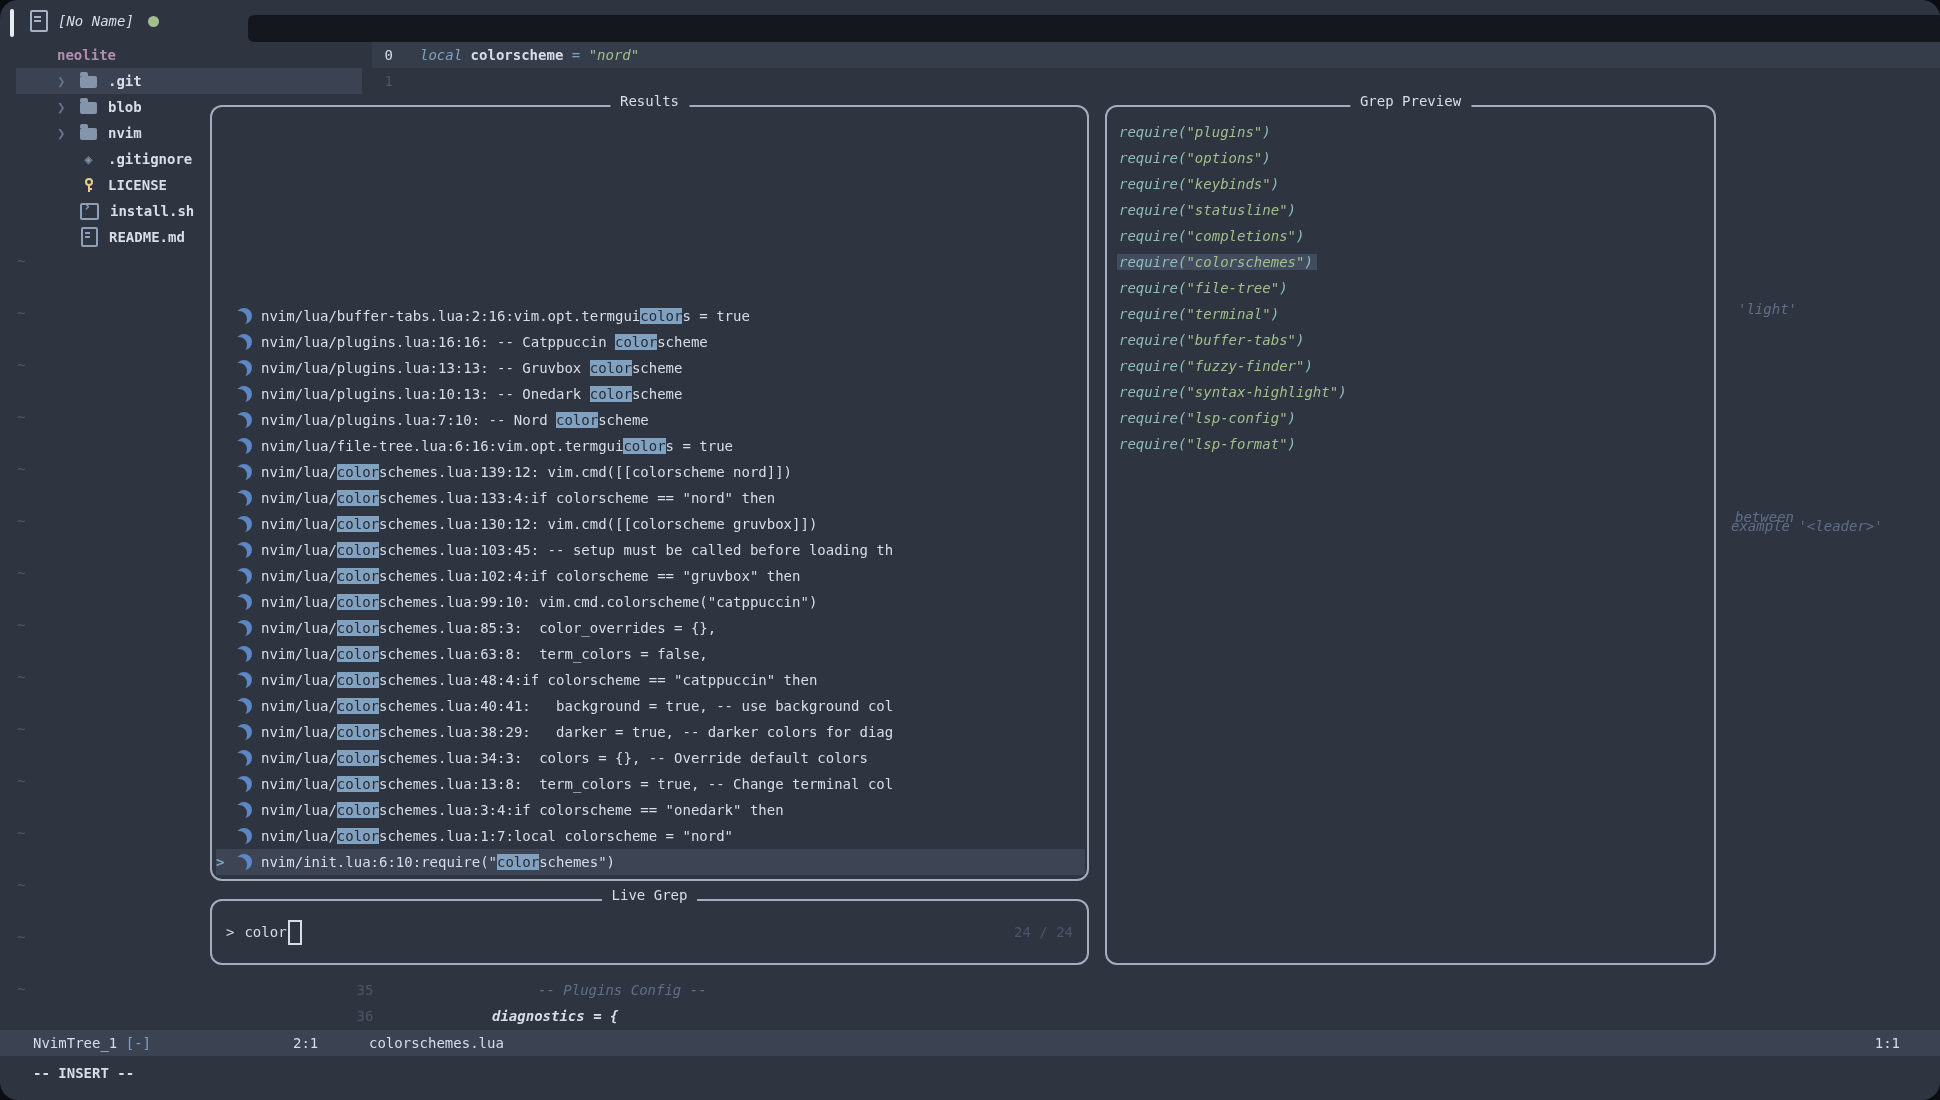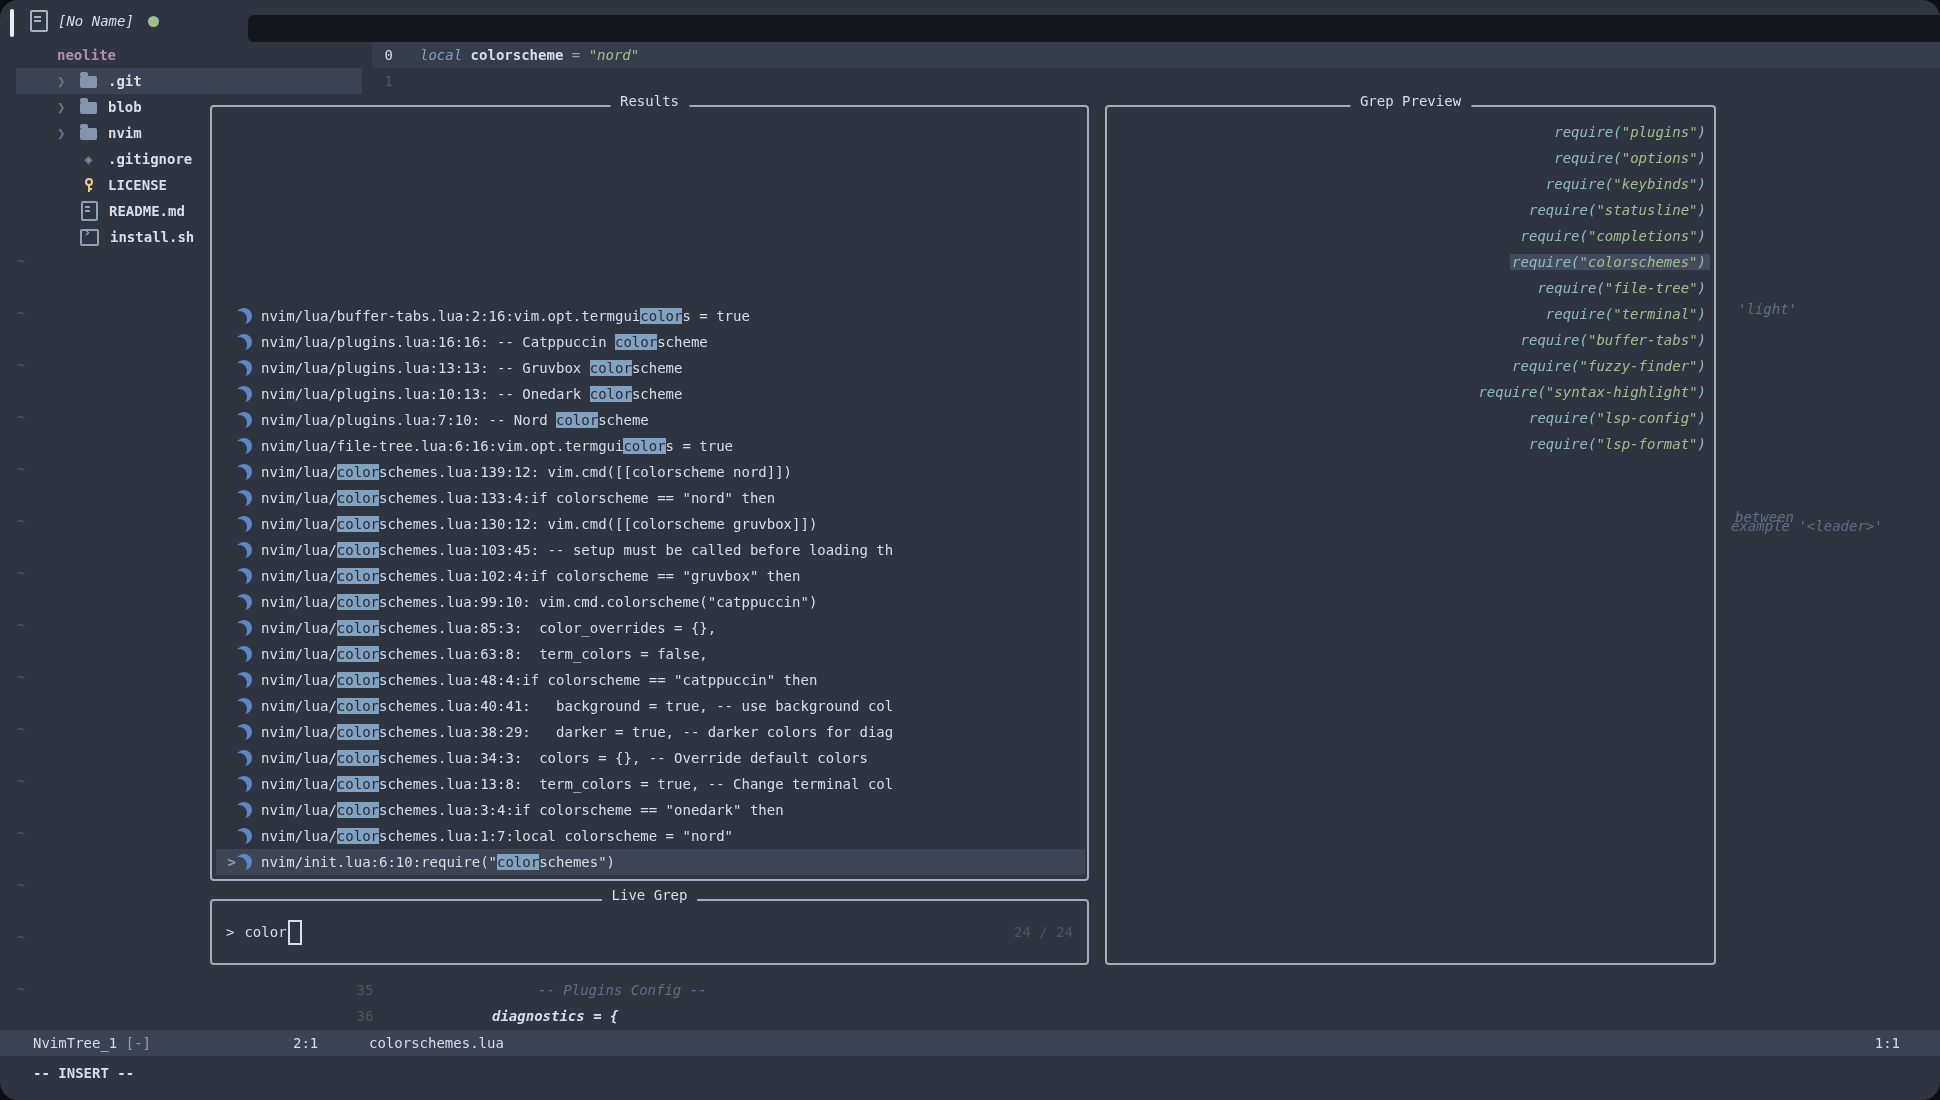--- a/index.html
+++ b/index.html
@@ -39,21 +39,21 @@
   .folder-icon::before{content:"";position:absolute;top:-4px;left:0;width:8px;height:4px;border-radius:2px 2px 0 0;background:#8394ab;}
   .tree-label{margin-left:11px;white-space:pre;}
   .diamond{color:#8394ab;flex:none;width:17px;text-align:center;}
   .doc-file{width:13px;height:16px;border:2px solid #8ea0b8;border-radius:2px;position:relative;flex:none;margin-left:1px;}
   .doc-file::before{content:"";position:absolute;left:2px;top:3px;width:5px;height:2px;background:#8ea0b8;box-shadow:0 4px 0 #8ea0b8;}
   .script-file{width:15px;height:13px;border:2px solid #8ea0b8;border-radius:2px;position:relative;flex:none;}
   .script-file::before{content:"›";position:absolute;left:1px;top:-7px;font-size:14px;color:#8ea0b8;}
   .key-wrap{width:17px;flex:none;display:flex;justify-content:center;}
 
   
-  .float{position:absolute;border:2px solid #a3adc0;border-radius:4px;background:#2e3440;box-sizing:border-box;text-align:right;}
+  .float{position:absolute;border:2px solid #a3adc0;border-radius:12px;background:#2e3440;box-sizing:border-box;}
   .float-title{position:absolute;top:-14px;left:50%;transform:translateX(-50%);background:#2e3440;padding:0 10px;white-space:pre;}
   .results-win{left:210px;top:105px;width:879px;height:776px;}
   .results-list{position:absolute;left:4px;right:2px;top:2px;bottom:4px;display:flex;flex-direction:column;justify-content:flex-end;overflow:hidden;}
   .result-row{display:flex;align-items:center;height:26px;white-space:pre;overflow:hidden;flex:none;}
   .result-row.selected{background:#3d4554;}
   .caret{width:20px;color:#81a1c1;font-weight:bold;flex:none;}
   .lua-icon{width:16px;height:16px;border-radius:50%;box-shadow:inset -5px 3px 0 0 #5d86c5;margin-right:9px;flex:none;}
   .row-text{white-space:pre;}
   .match{background:#81a1c1;color:#272c36;}
 
@@ -130,27 +130,27 @@
           <span class="key-wrap">
             <svg width="16" height="17" viewBox="0 0 16 17">
               <circle cx="8" cy="5" r="3" fill="none" stroke="#ebcb8b" stroke-width="2"></circle>
               <path d="M8 8 V15 M8 12 h3" stroke="#ebcb8b" stroke-width="2" fill="none"></path>
             </svg>
           </span>
           <span class="tree-label">LICENSE</span>
         </div>
         <div class="tree-row">
           <span class="chev"> </span>
+          <span class="script-file"></span>
+          <span class="tree-label">install.sh</span>
+        </div>
+        <div class="tree-row">
+          <span class="chev"> </span>
           <span class="doc-file"></span>
           <span class="tree-label">README.md</span>
-        </div>
-        <div class="tree-row">
-          <span class="chev"> </span>
-          <span class="script-file"></span>
-          <span class="tree-label">install.sh</span>
         </div>
       </div>
   </div>
 
   <div>
       <div class="tilde" style="top: 248px;">~</div>
       <div class="tilde" style="top: 300px;">~</div>
       <div class="tilde" style="top: 352px;">~</div>
       <div class="tilde" style="top: 404px;">~</div>
       <div class="tilde" style="top: 456px;">~</div>

